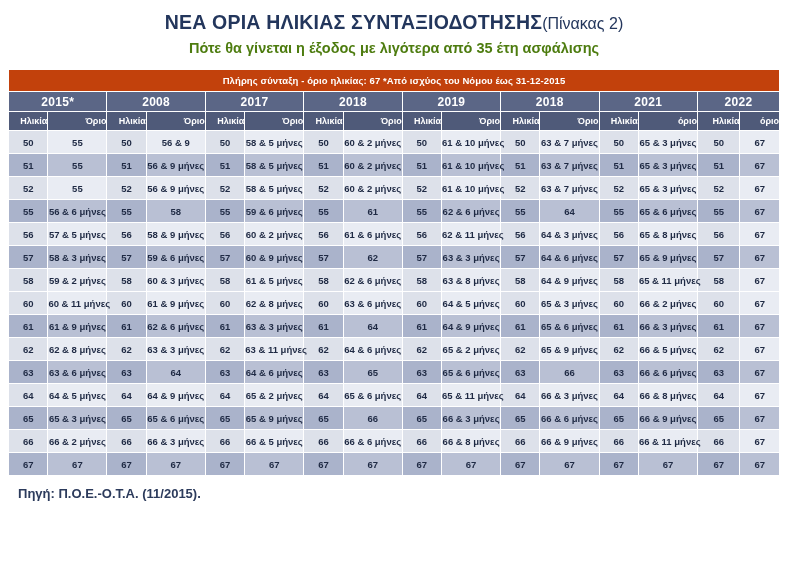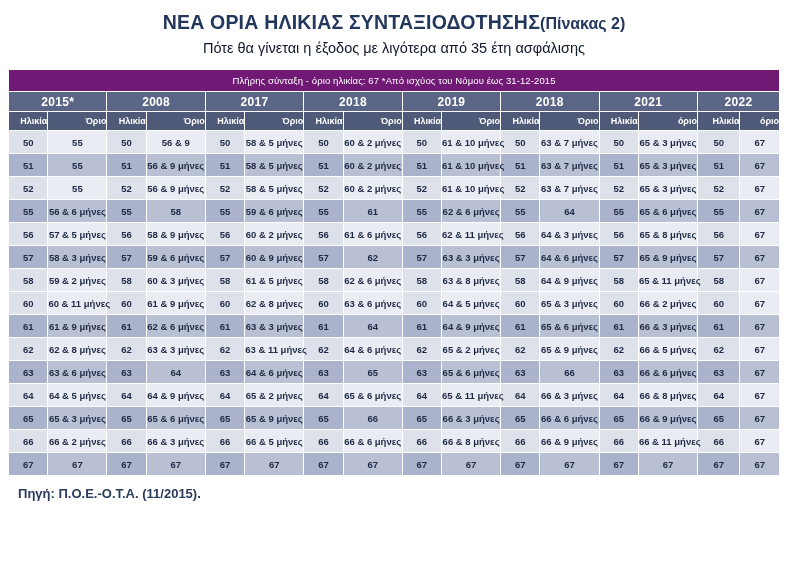--- a/index.html
+++ b/index.html
@@ -30,28 +30,28 @@
   }
   .main-title {
     font-size: 19.5px;
     font-weight: bold;
     color: #23365c;
     letter-spacing: 0.2px;
     line-height: 1.15;
     white-space: nowrap;
   }
   .main-title .suffix {
-    font-weight: bold;
+    font-weight: normal;
     font-size: 16px;
     letter-spacing: 0;
   }
   .sub-title {
     font-size: 14.5px;
-    font-weight: normal;
-    color: #0f172a;
+    font-weight: bold;
+    color: #4d7c0f;
     margin-top: 7px;
     line-height: 1.15;
     white-space: nowrap;
   }
 
   
   .table-wrap {
     margin-top: 12px;
     width: 772px;
     margin-left: auto;
@@ -63,24 +63,24 @@
     table-layout: fixed;
   }
   table.grid td, table.grid th {
     border: 1px solid #ffffff;
     padding: 0;
     margin: 0;
   }
 
   
   .banner {
-    background: #701a75;
+    background: #c2410c;
     color: #ffffff;
     font-size: 9.5px;
-    font-weight: normal;
+    font-weight: bold;
     text-align: center;
     height: 22px;
     letter-spacing: 0.1px;
   }
 
   
   .year-head {
     background: #5b6686;
     color: #ffffff;
     font-size: 12px;

